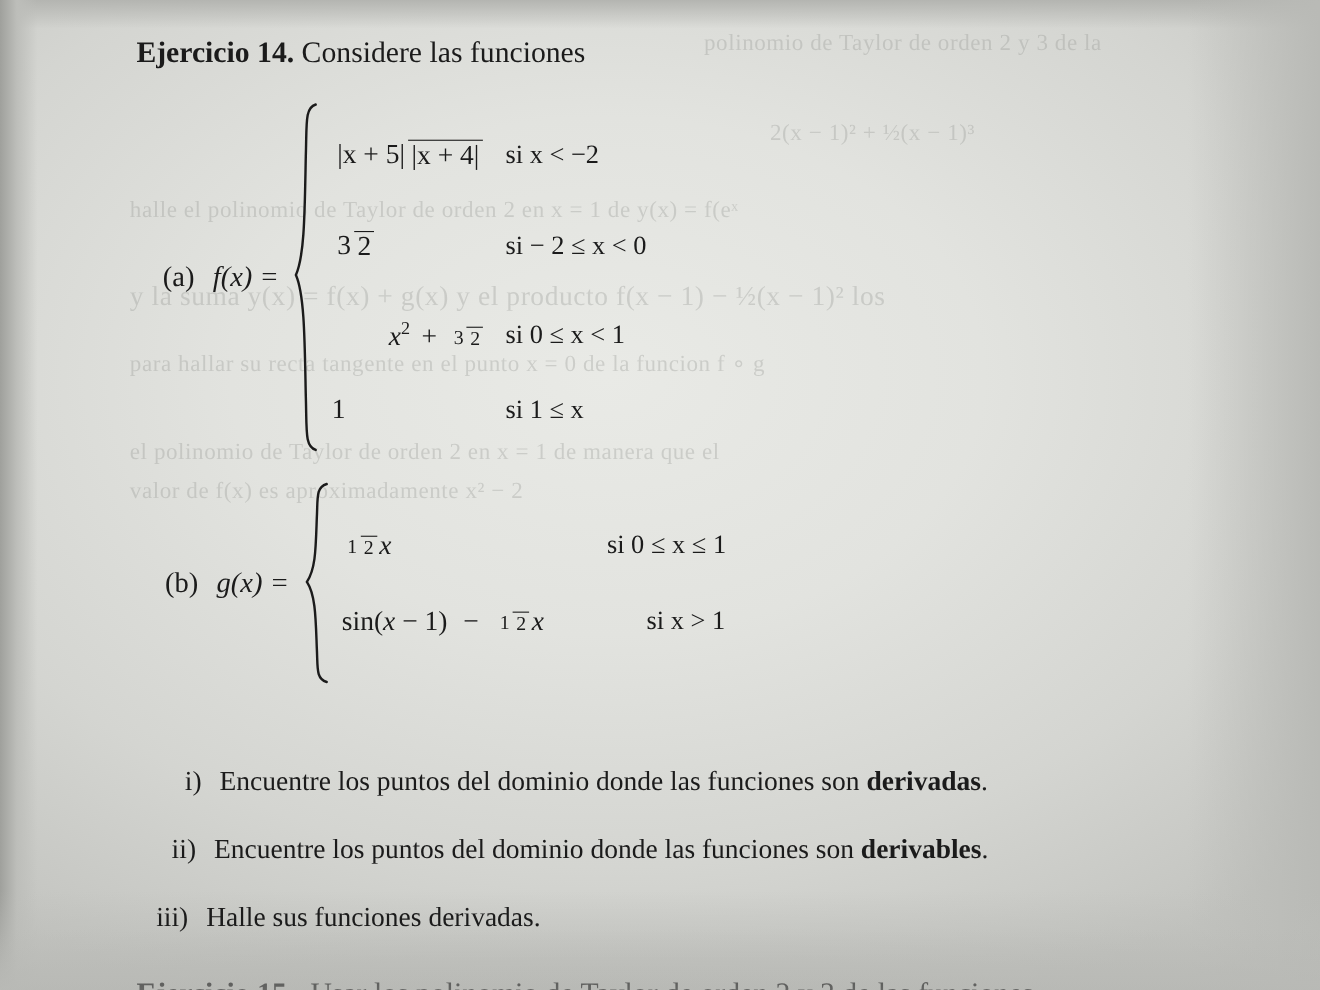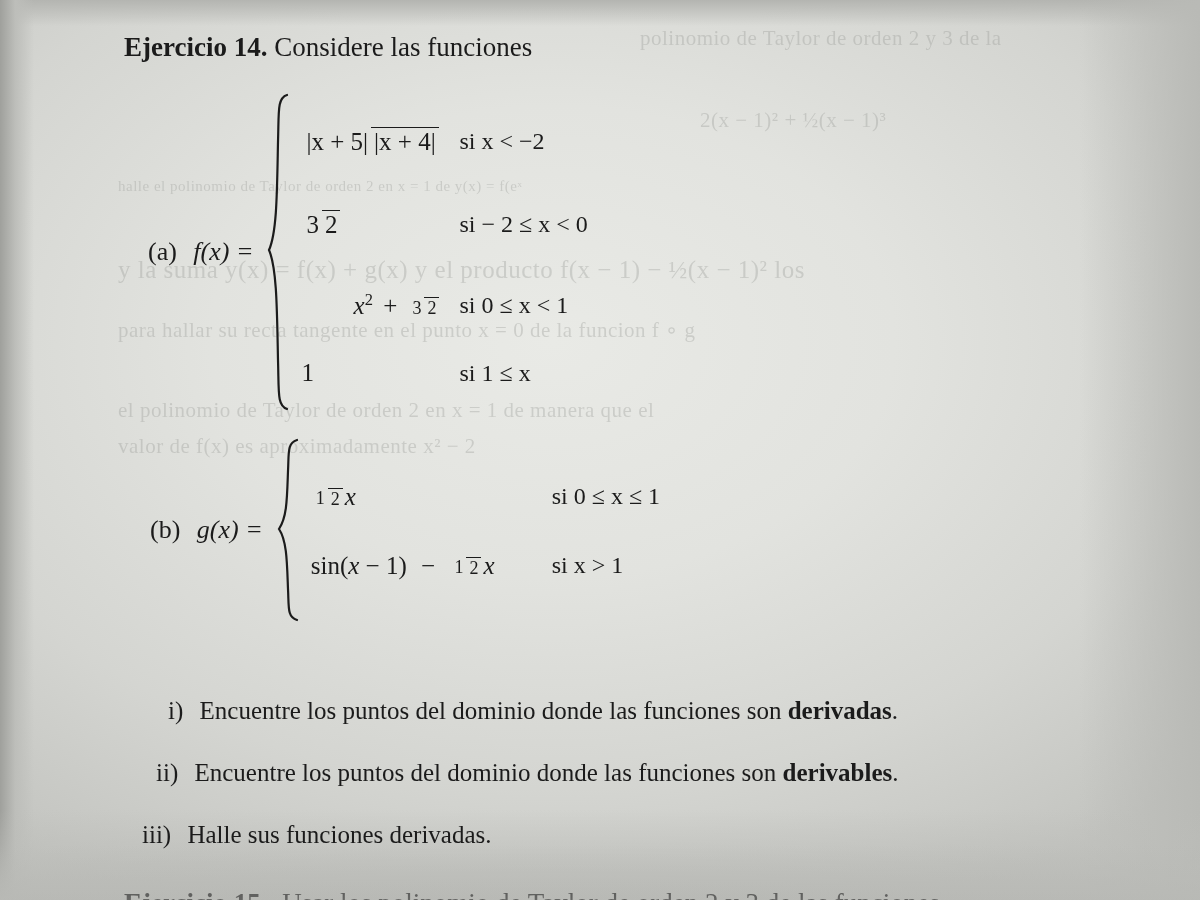--- a/index.html
+++ b/index.html
@@ -118,21 +118,21 @@
 
 <div class="page">
 
   <div class="edge-top"></div>
   <div class="edge-left"></div>
   <div class="edge-right"></div>
   <div class="edge-bottom"></div>
 
   <div class="bleed" style="left:640px; top:26px; font-size:21px;">polinomio de Taylor de orden 2 y 3 de la</div>
   <div class="bleed" style="left:700px; top:108px; font-size:21px;">2(x − 1)² + ½(x − 1)³</div>
-  <div class="bleed" style="left:118px; top:178px; font-size:15px;">halle el polinomio de Taylor de orden 2 en x = 1 de y(x) = f(eˣ</div>
+  <div class="bleed" style="left:118px; top:178px; font-size:21px;">halle el polinomio de Taylor de orden 2 en x = 1 de y(x) = f(eˣ</div>
   <div class="bleed" style="left:118px; top:256px; font-size:25px;">y la suma  y(x) = f(x) + g(x)  y el producto   f(x − 1) − ½(x − 1)²  los</div>
   <div class="bleed" style="left:118px; top:318px; font-size:21px;">para hallar  su recta tangente en el punto x = 0 de la funcion f ∘ g</div>
   <div class="bleed" style="left:118px; top:398px; font-size:21px;">el polinomio de Taylor de orden 2 en x = 1 de manera que el</div>
   <div class="bleed" style="left:118px; top:434px; font-size:21px;">valor de  f(x) es aproximadamente  x² − 2</div>
 
   <div class="content">
 
     <div class="ex-title">
       <b>Ejercicio 14.</b>
       <span>Considere las funciones</span>
@@ -206,21 +206,21 @@
         <div class="case-row" style="height:72px;">
           <div class="case-expr" style="width:235px;">
             <span class="frac small" style="font-size:18px;">
               <span class="num">1</span>
               <span class="den">2</span>
             </span><span style="font-style:italic;">x</span>
           </div>
           <div class="case-cond" style="margin-left:6px;">si   0 ≤ x ≤ 1</div>
         </div>
 
-        <div class="case-row" style="height:66px;">
+        <div class="case-row" style="height:66px;gap:36px;">
           <div class="case-expr" style="width:235px;">
             <span>sin(</span><span style="font-style:italic;">x</span><span> − 1)</span>
             <span style="margin:0 8px;">−</span>
             <span class="frac small" style="font-size:18px;">
               <span class="num">1</span>
               <span class="den">2</span>
             </span><span style="font-style:italic;">x</span>
           </div>
           <div class="case-cond" style="margin-left:6px;">si   x &gt; 1</div>
         </div>

